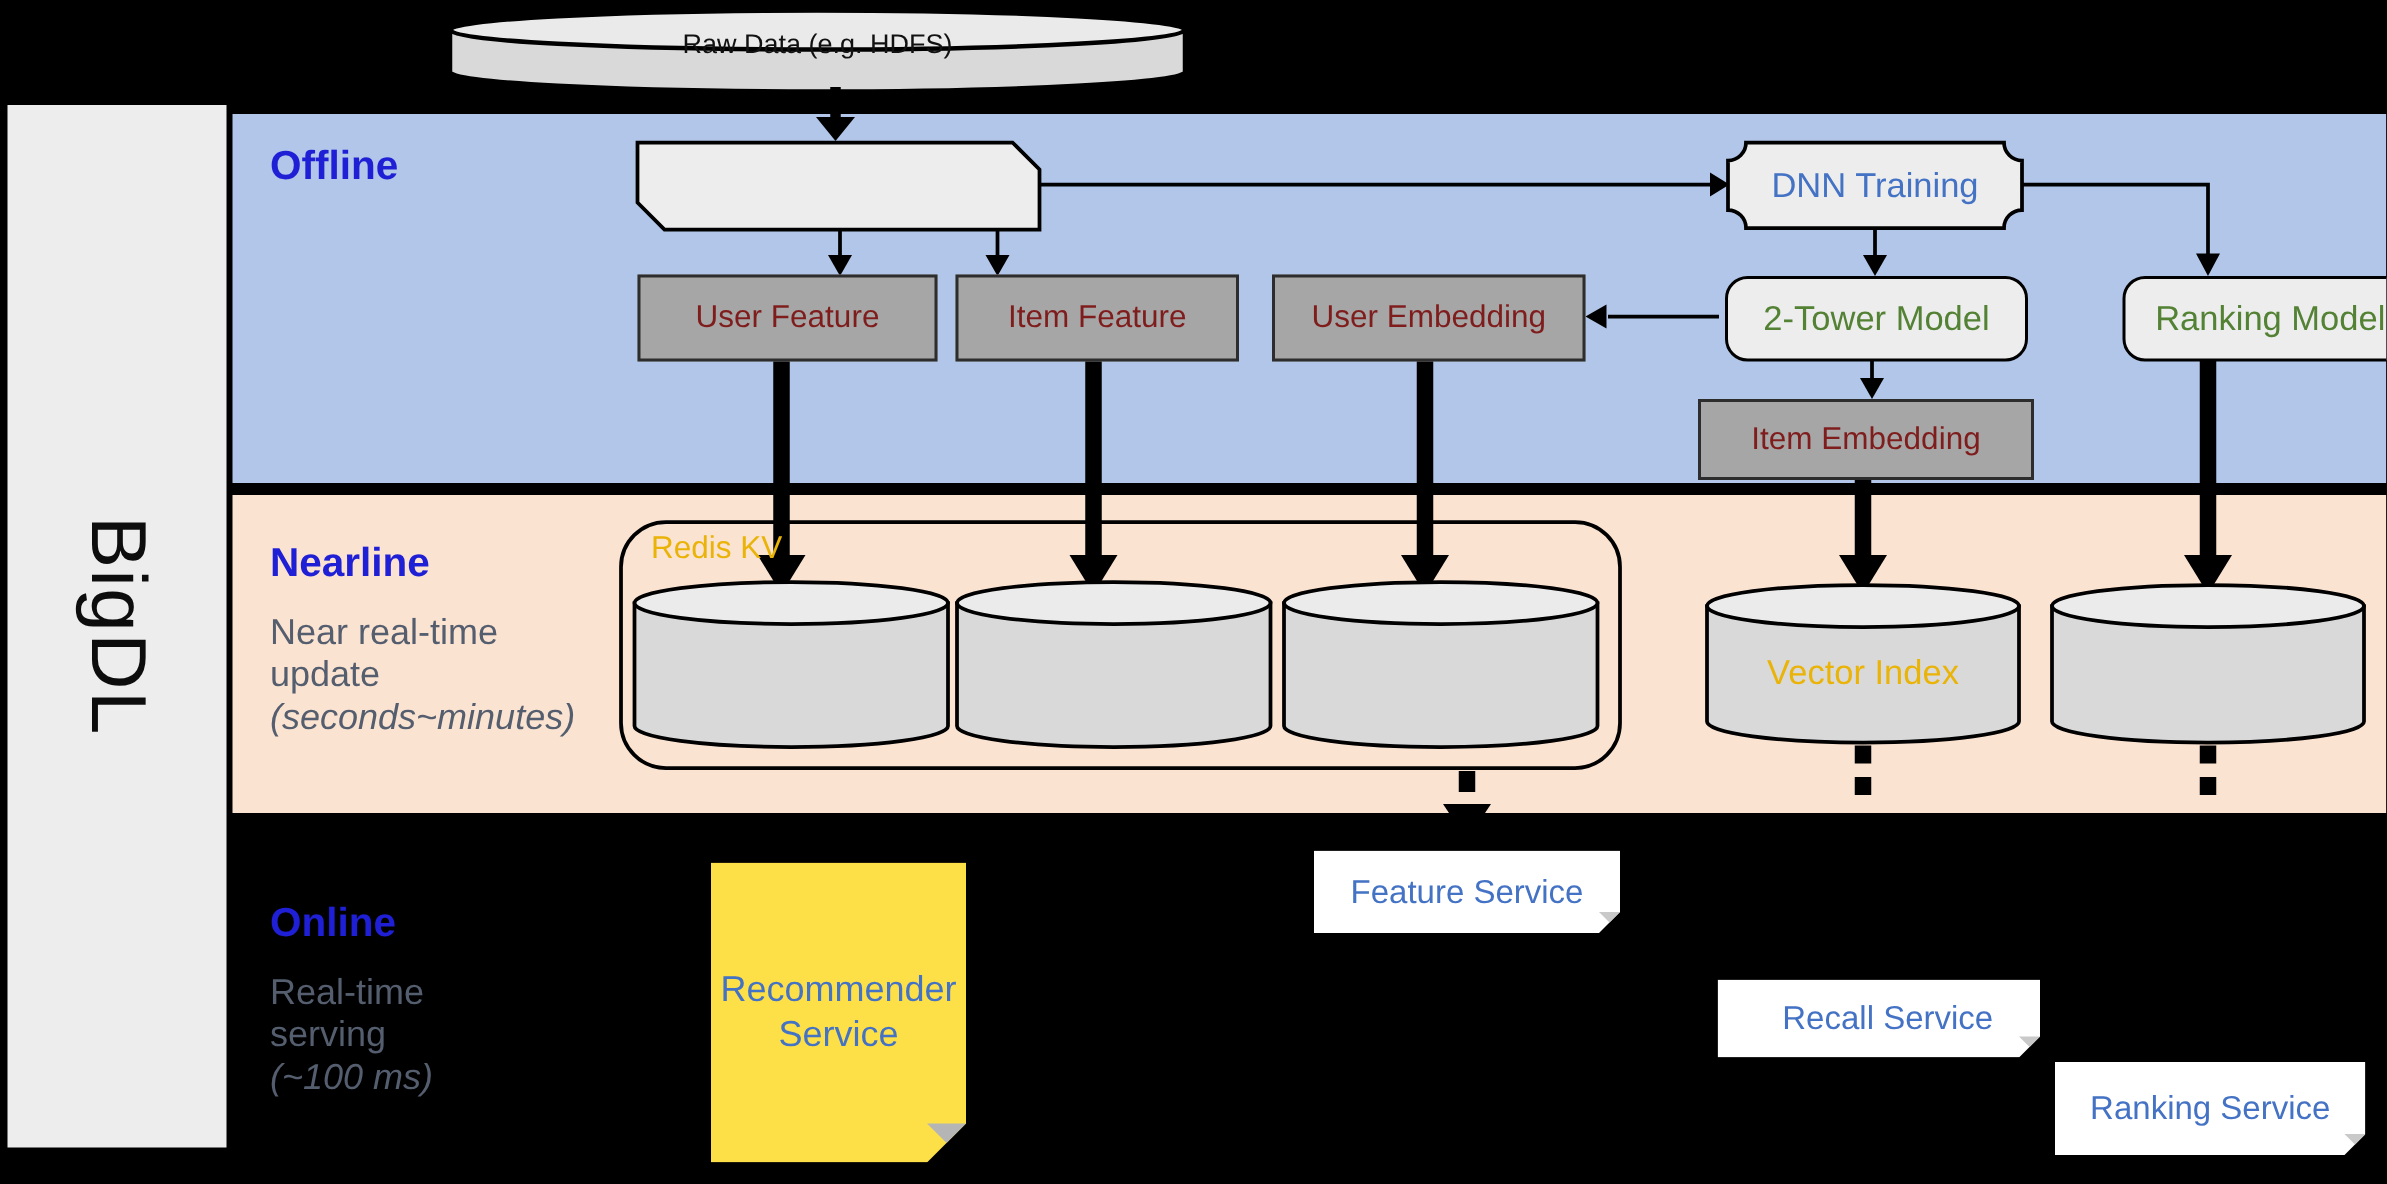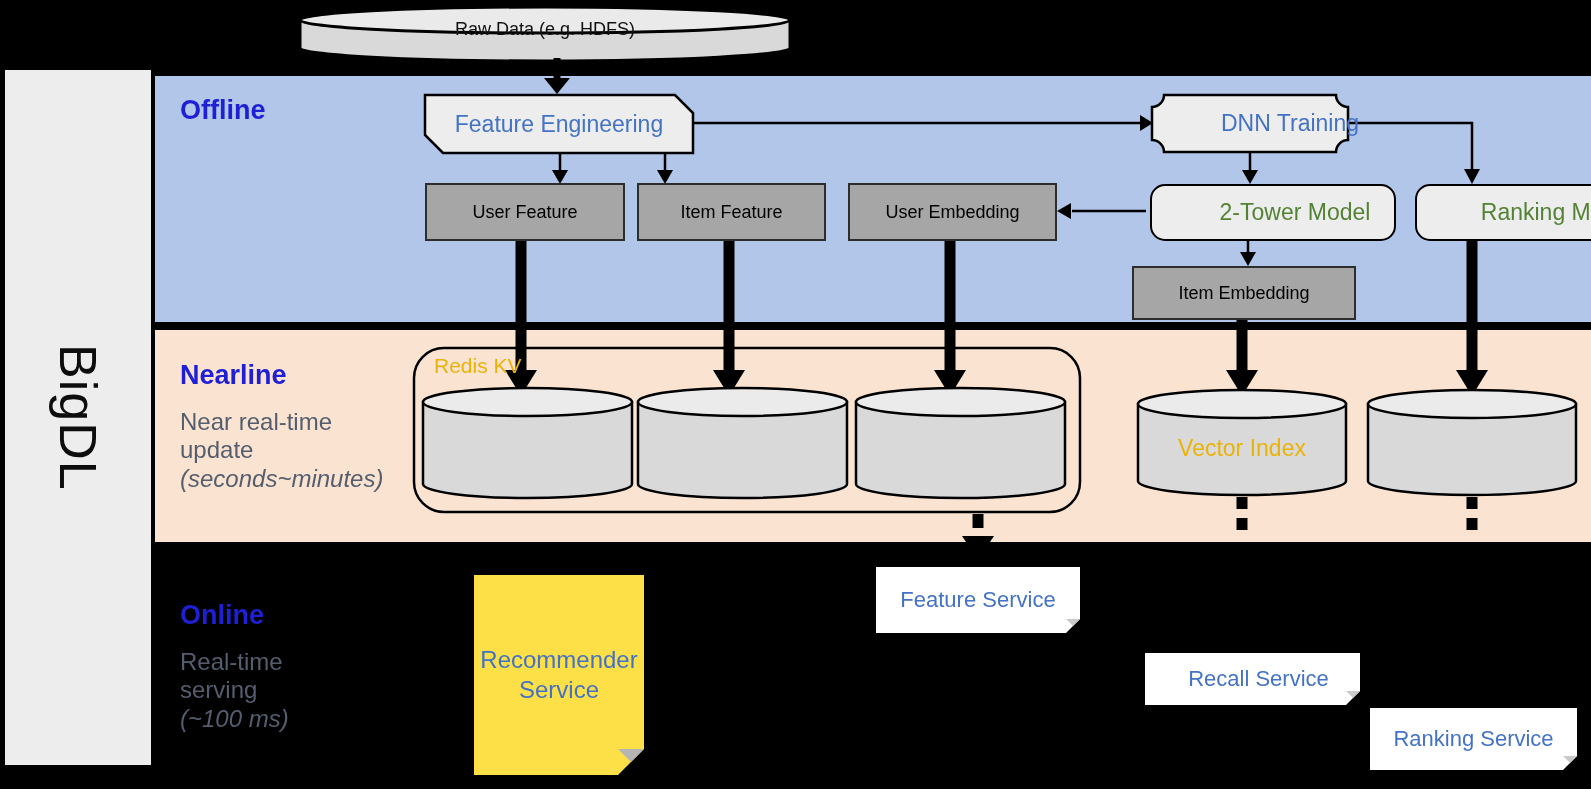--- a/index.html
+++ b/index.html
@@ -8,23 +8,23 @@
   .abs{position:absolute;}
   .band{position:absolute;left:155px;width:1436px;}
   #band-offline{top:76px;height:246px;background:#b1c6e8;}
   #band-nearline{top:330px;height:212px;background:#fbe3d1;}
   .section-title{position:absolute;left:180px;font-size:27px;font-weight:bold;color:#1f1fd6;}
   .section-desc{position:absolute;left:180px;font-size:24px;line-height:1.18;color:#545e6e;}
   .section-desc i{font-style:italic;}
   #svg-layer{position:absolute;left:0;top:0;z-index:2;}
   .lbl{position:absolute;display:flex;align-items:center;justify-content:center;
        text-align:center;z-index:3;}
-  .gray-node{background:#a6a6a6;border:2.5px solid #2d2d2d;color:#000000;font-size:18px;}
+  .gray-node{background:#a6a6a6;border:2.5px solid #2d2d2d;color:#7f1d1d;font-size:21px;}
   .light-node{background:#ededed;border:2.5px solid #000;border-radius:15px;
-              color:#548235;font-size:23px;padding-left:44px;}
+              color:#548235;font-size:23px;}
   .blue-text{color:#4472c4;}
   .brown-text{color:#eab308;}
   .svc{background:#fff;color:#4472c4;font-size:22px;
        clip-path:polygon(0 0,100% 0,100% calc(100% - 14px),calc(100% - 14px) 100%,0 100%);}
   .svc .fold{position:absolute;right:0;bottom:0;width:0;height:0;
        border-left:14px solid transparent;border-top:14px solid #c9c9c9;}
   .doc{background:#fde047;color:#4472c4;font-size:24px;line-height:1.25;
        clip-path:polygon(0 0,100% 0,100% calc(100% - 26px),calc(100% - 26px) 100%,0 100%);}
   .doc .fold{position:absolute;right:0;bottom:0;width:0;height:0;
        border-left:26px solid transparent;border-top:26px solid #b5b5b5;}
@@ -128,23 +128,22 @@
   </div>
 
   <div class="section-title" style="top:600px;">Online</div>
   <div class="section-desc" style="top:648px;width:135px;">
     <span>Real-time serving</span>
     <i>(~100 ms)</i>
   </div>
 
   <div class="lbl" style="left:300px;top:7px;width:490px;height:44px;font-size:18px;color:#111;">Raw Data (e.g. HDFS)</div>
 
-  <div class="lbl blue-text" style="left:425px;top:95px;width:268px;height:58px;font-size:23px;">Feature Engineering</div>
 
-  <div class="lbl blue-text" style="left:1152px;top:95px;width:196px;height:57px;font-size:23px;margin-left:40px;">DNN Training</div>
+  <div class="lbl blue-text" style="left:1152px;top:95px;width:196px;height:57px;font-size:23px;">DNN Training</div>
 
   <div class="lbl gray-node" style="left:425px;top:183px;width:196px;height:54px;">User Feature</div>
 
   <div class="lbl gray-node" style="left:637px;top:183px;width:185px;height:54px;">Item Feature</div>
 
   <div class="lbl gray-node" style="left:848px;top:183px;width:205px;height:54px;">User Embedding</div>
 
   <div class="lbl light-node" style="left:1150px;top:184px;width:198px;height:53px;">2-Tower Model</div>
 
   <div class="lbl light-node" style="left:1375px;top:184px;width:193px;height:53px;margin-left:40px;">Ranking Model</div>
@@ -154,21 +153,21 @@
   <div class="abs brown-text" style="left:434px;top:354px;font-size:21px;z-index:3;">Redis KV</div>
 
   <div class="lbl brown-text" style="left:1138px;top:404px;width:208px;height:88px;font-size:23px;">Vector Index</div>
 
 
   <div class="lbl doc" style="left:474px;top:575px;width:170px;height:200px;">
     <span style="padding:0 8px;">Recommender Service</span>
     <span class="fold"></span>
   </div>
 
-  <div class="lbl svc" style="left:876px;top:567px;width:204px;height:66px;">
+  <div class="lbl svc" style="left:876px;top:567px;width:204px;height:55px;">
     <span>Feature Service</span>
     <span class="fold"></span>
   </div>
 
   <div class="lbl svc" style="left:1145px;top:653px;width:203px;height:52px;padding-left:12px;">
     <span>Recall Service</span>
     <span class="fold"></span>
   </div>
 
   <div class="lbl svc" style="left:1370px;top:708px;width:207px;height:62px;">

